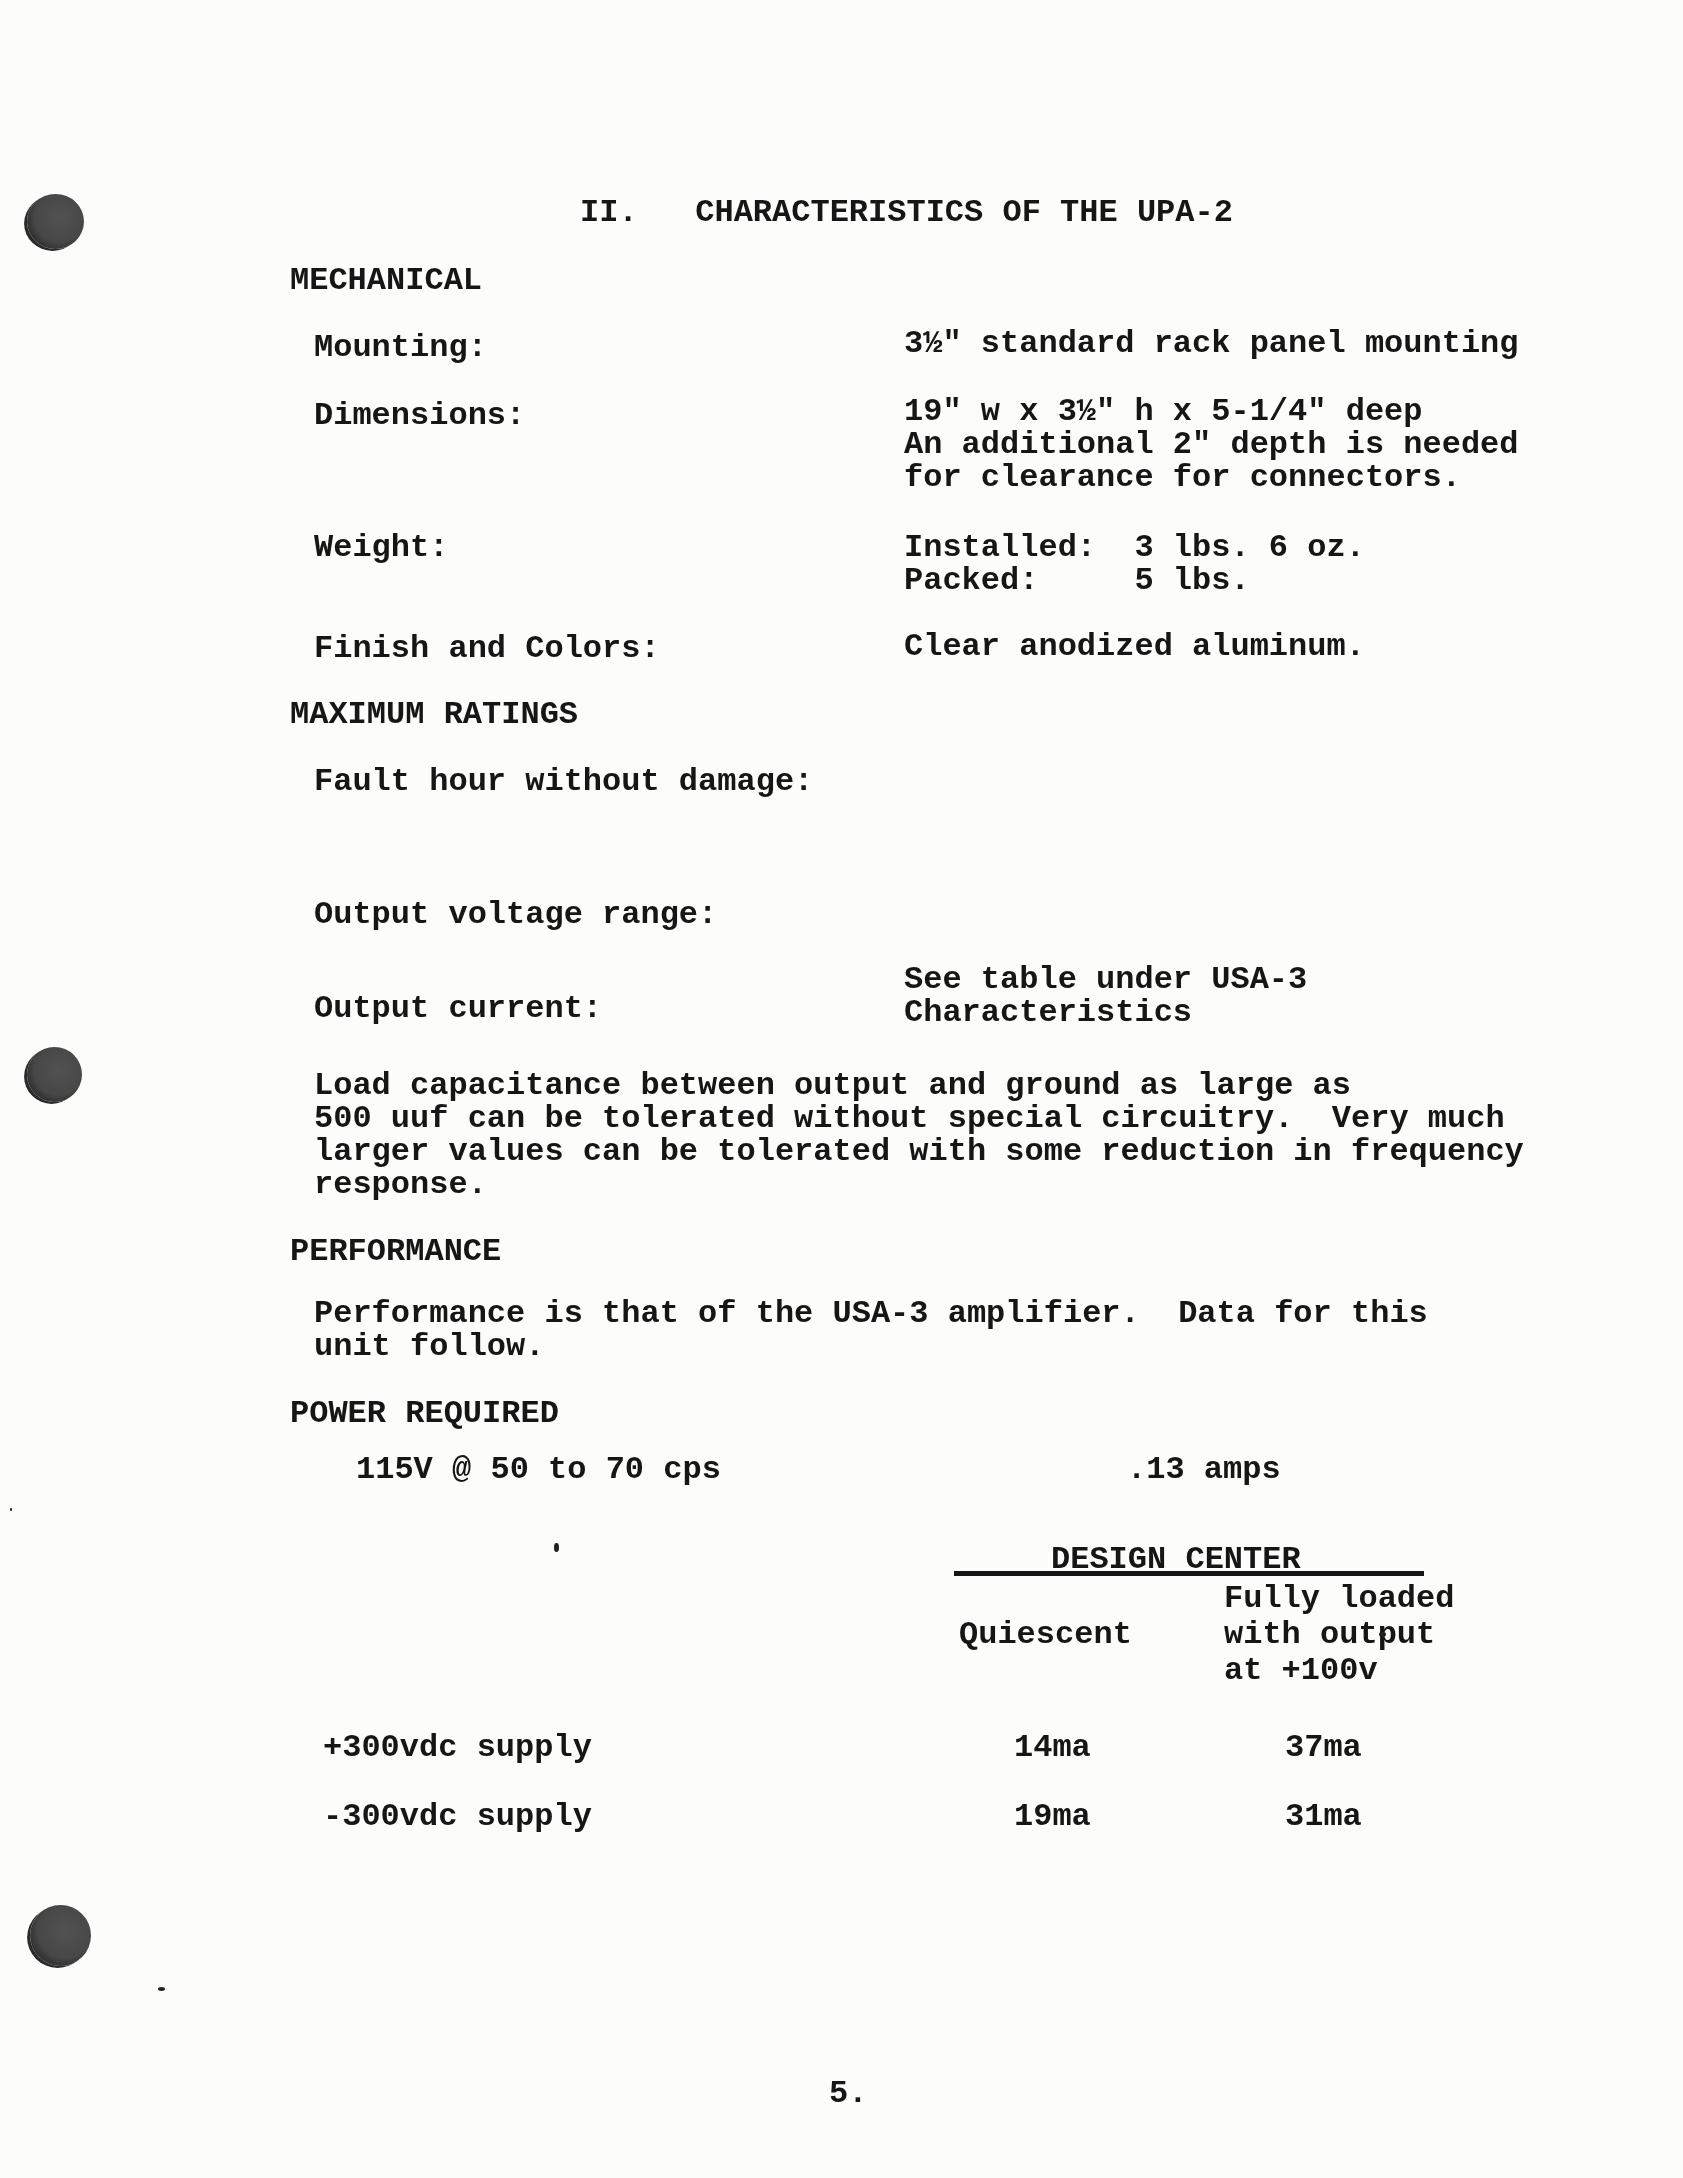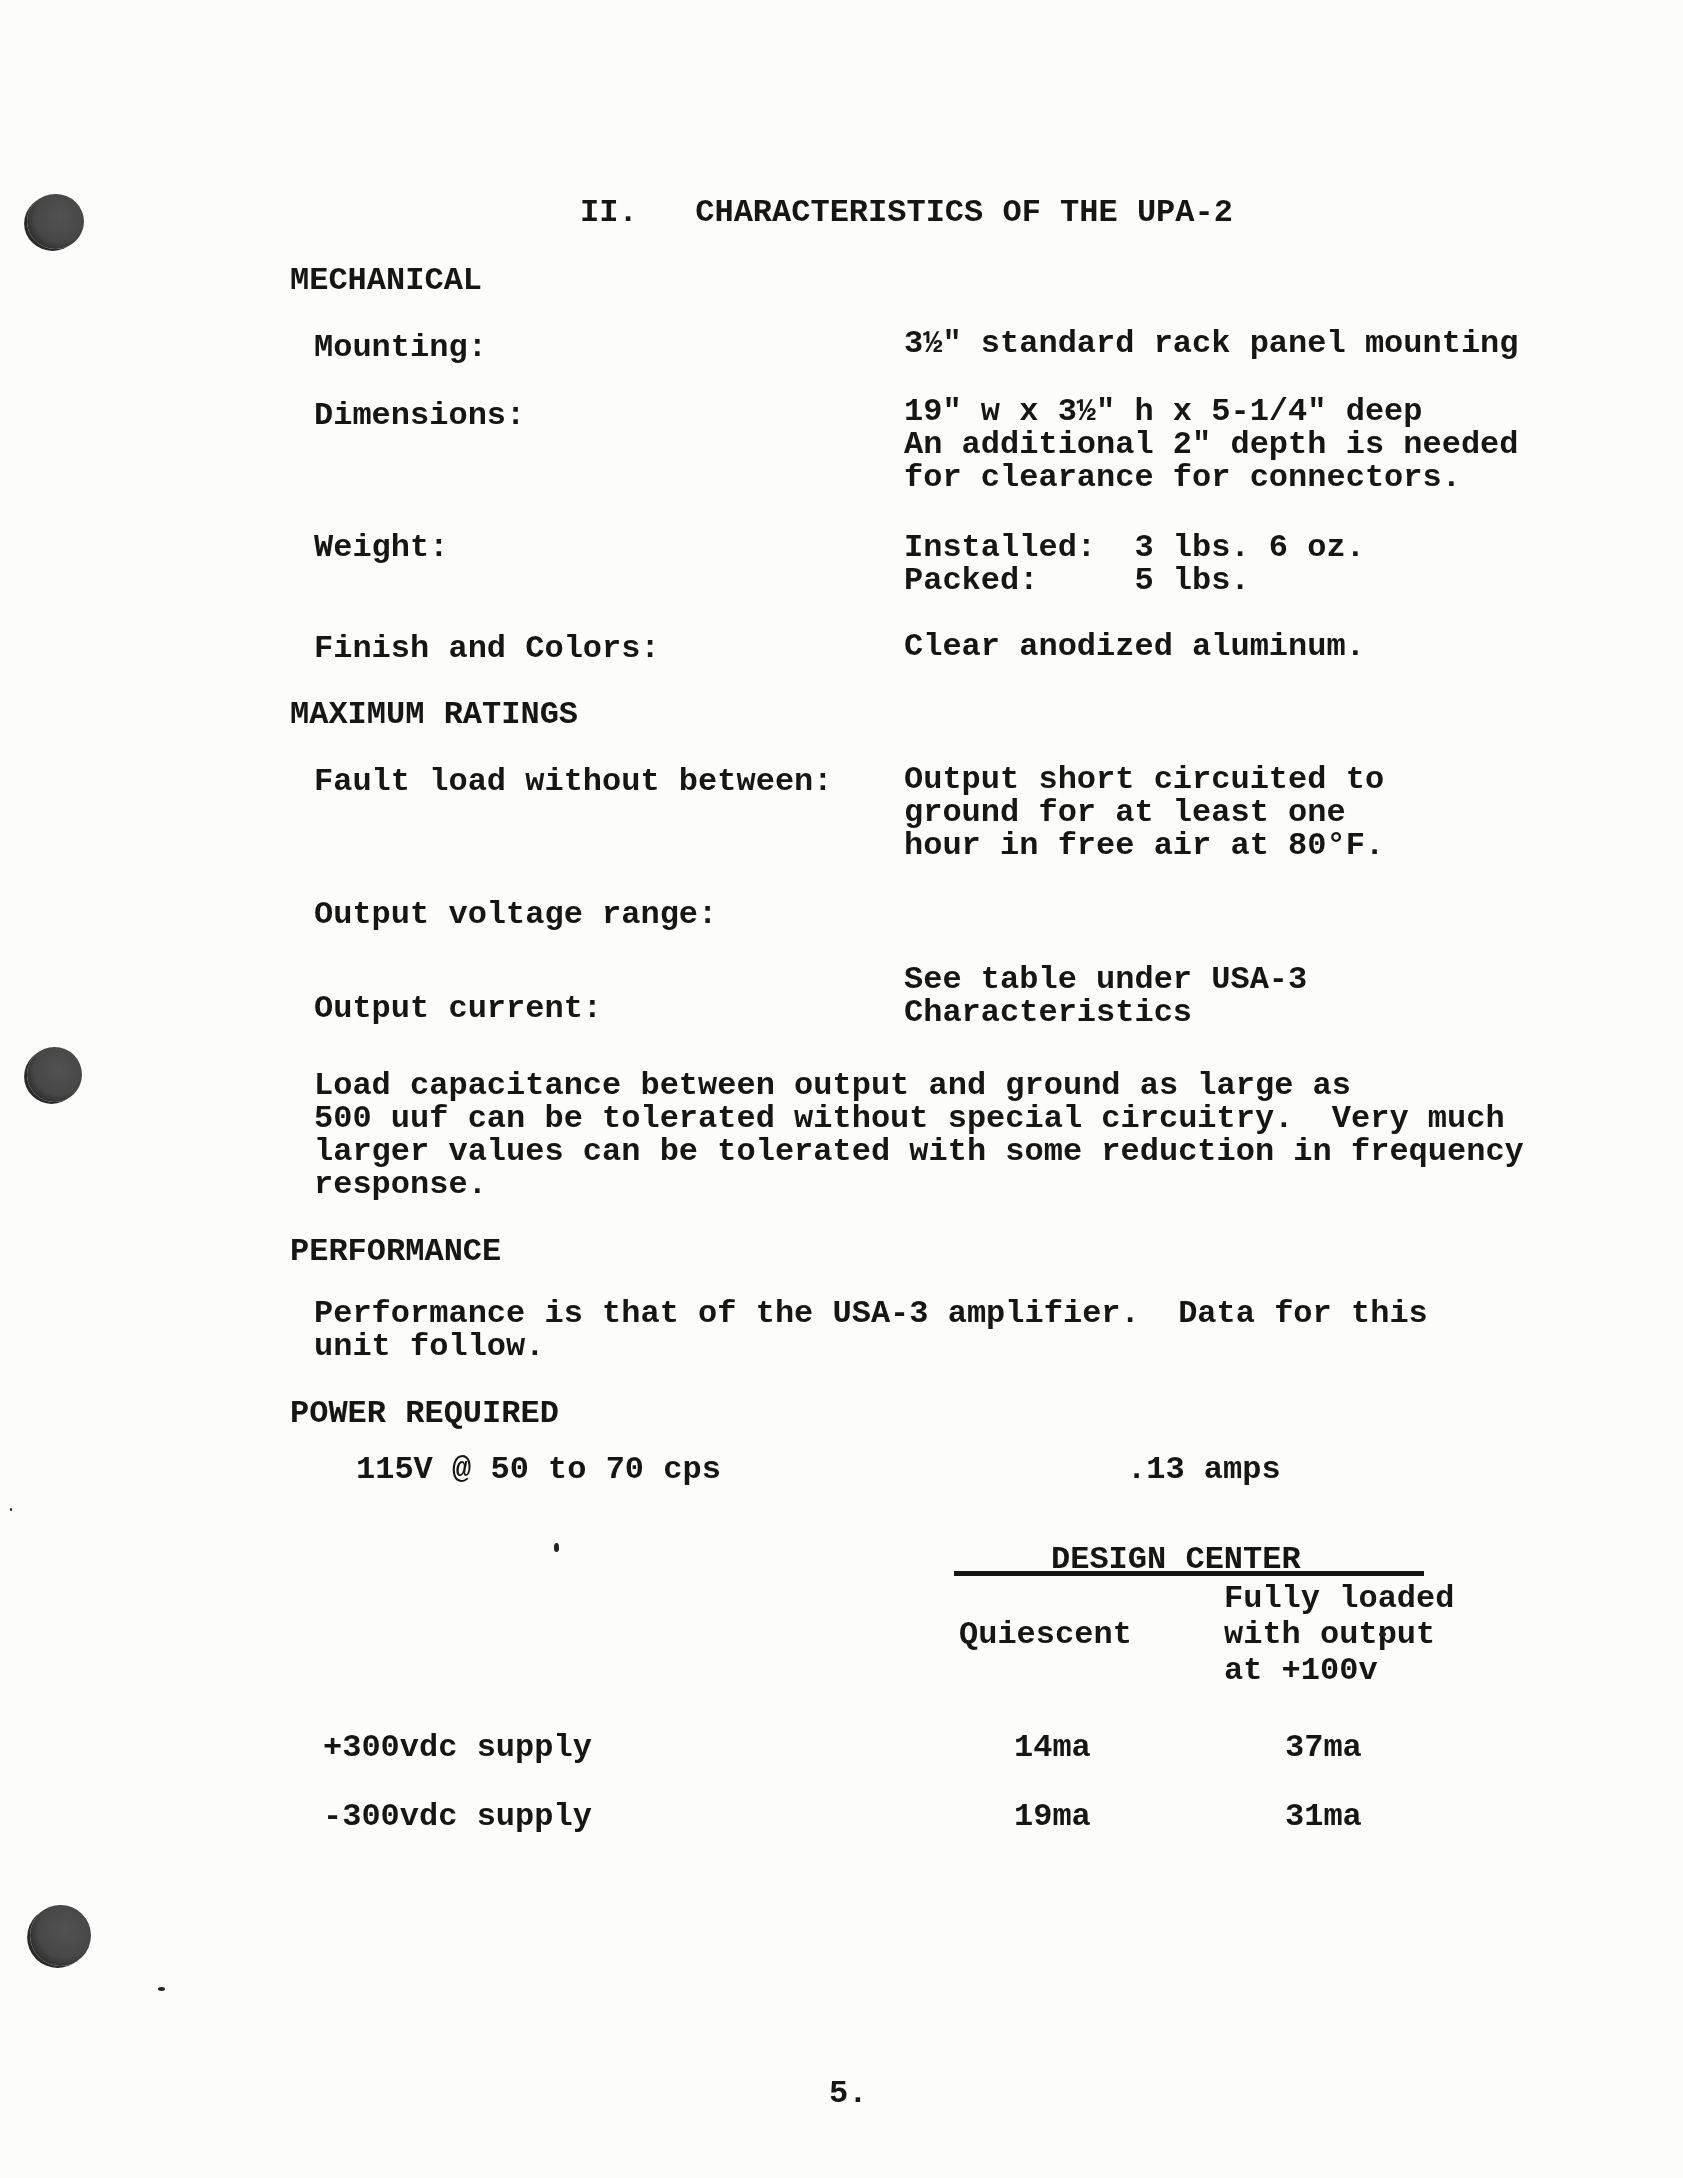--- a/index.html
+++ b/index.html
@@ -47,24 +47,21 @@
 
   <div class="t" style="left:314px; top:531px;">Weight:</div>
   <div class="t" style="left:904px; top:531px;">Installed:  3 lbs. 6 oz.
 Packed:     5 lbs.</div>
 
   <div class="t" style="left:314px; top:632px;">Finish and Colors:</div>
   <div class="t" style="left:904px; top:630px;">Clear anodized aluminum.</div>
 
   <div class="t" style="left:290px; top:698px;">MAXIMUM RATINGS</div>
 
-  <div class="t" style="left:314px; top:765px;">Fault load without between:</div>
-  <div class="t" style="left:904px; top:763px;">Output short circuited to
-ground for at least one
-hour in free air at 80°F.</div>
+  <div class="t" style="left:314px; top:765px;">Fault hour without damage:</div>
 
   <div class="t" style="left:314px; top:898px;">Output voltage range:</div>
 
   <div class="t" style="left:314px; top:984px;margin-top:8px;">Output current:</div>
   <div class="t" style="left:904px; top:963px;">See table under USA-3
 Characteristics</div>
 
   <div class="t" style="left:314px; top:1069px;">Load capacitance between output and ground as large as
 500 uuf can be tolerated without special circuitry.  Very much
 larger values can be tolerated with some reduction in frequency

